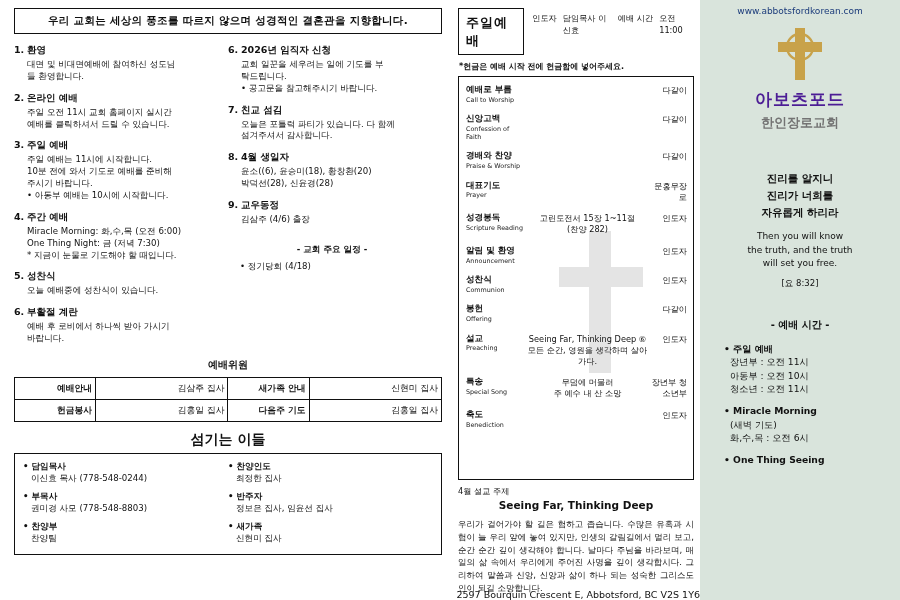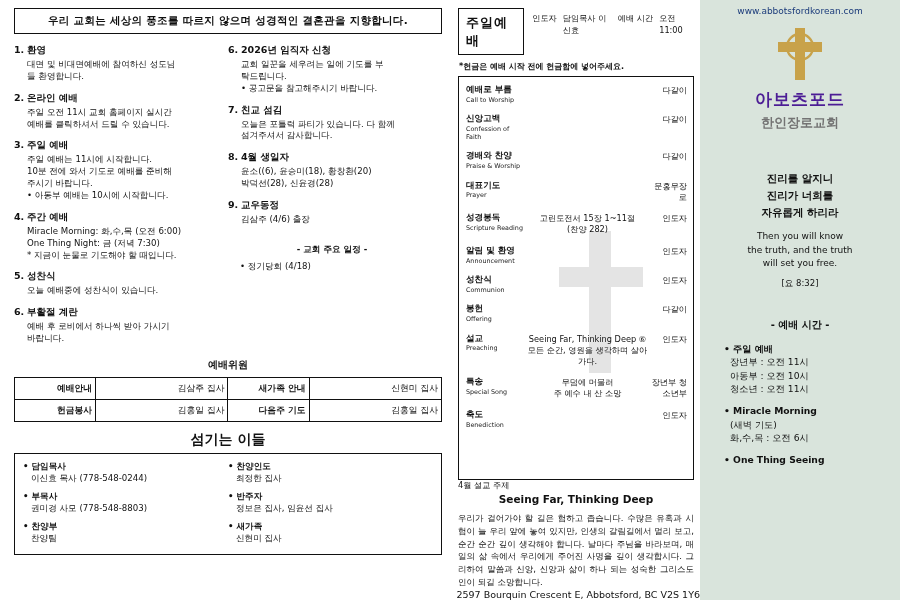--- a/index.html
+++ b/index.html
@@ -171,20 +171,21 @@
     padding-top:1px;
   }
   .cross-bg{
     position:absolute;
     left:96px;top:150px;
     width:92px;height:150px;
     z-index:1;
     opacity:.55;
   }
   .sermon-topic{
+    margin-top:6px;
     font-size:8.2px;
   }
   .sermon-topic .label{display:block;}
   .sermon-topic .topic{
     display:block;
     text-align:center;
     font-size:10.5px;
     font-weight:bold;
     margin-top:2px;
   }

